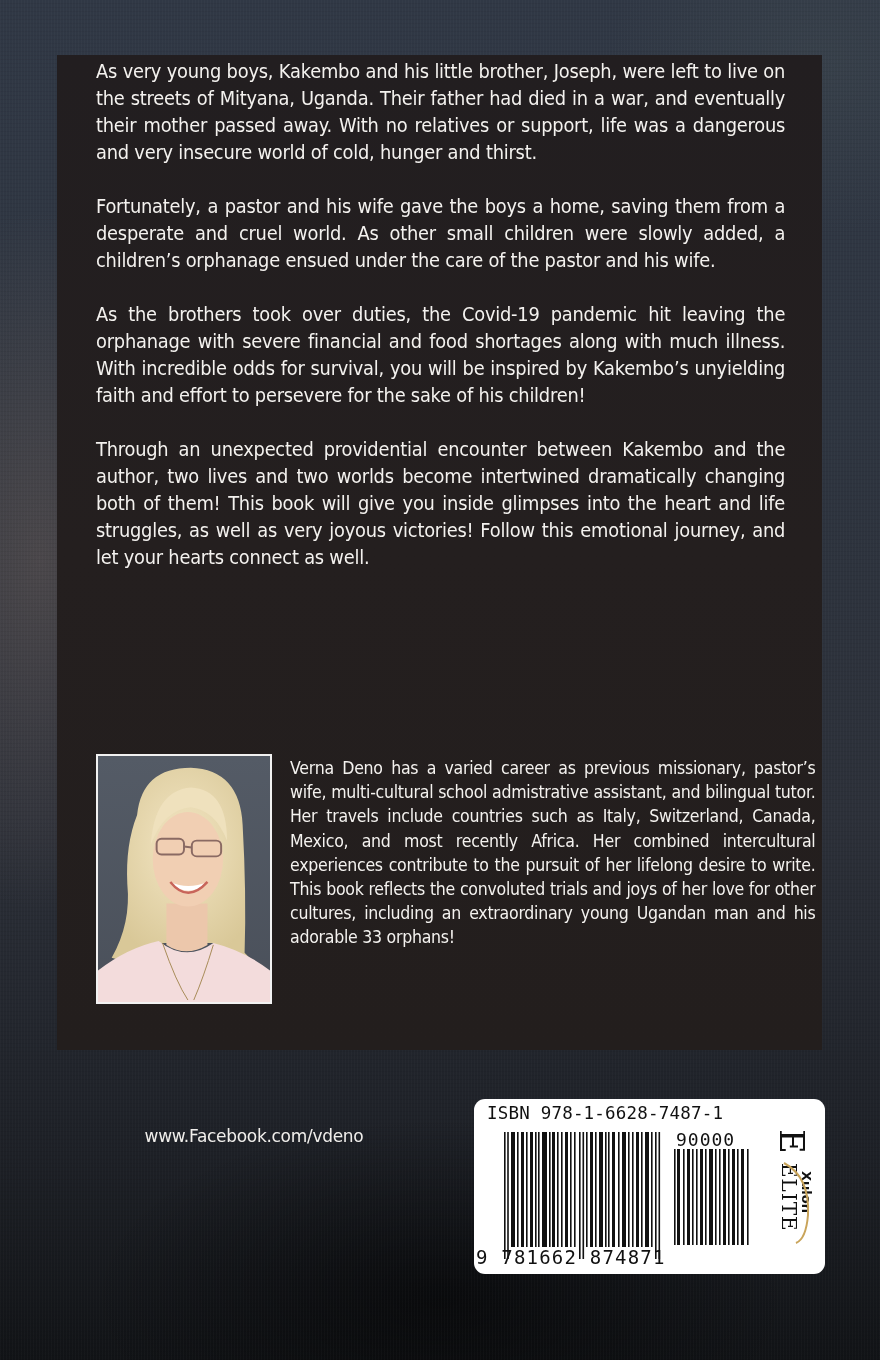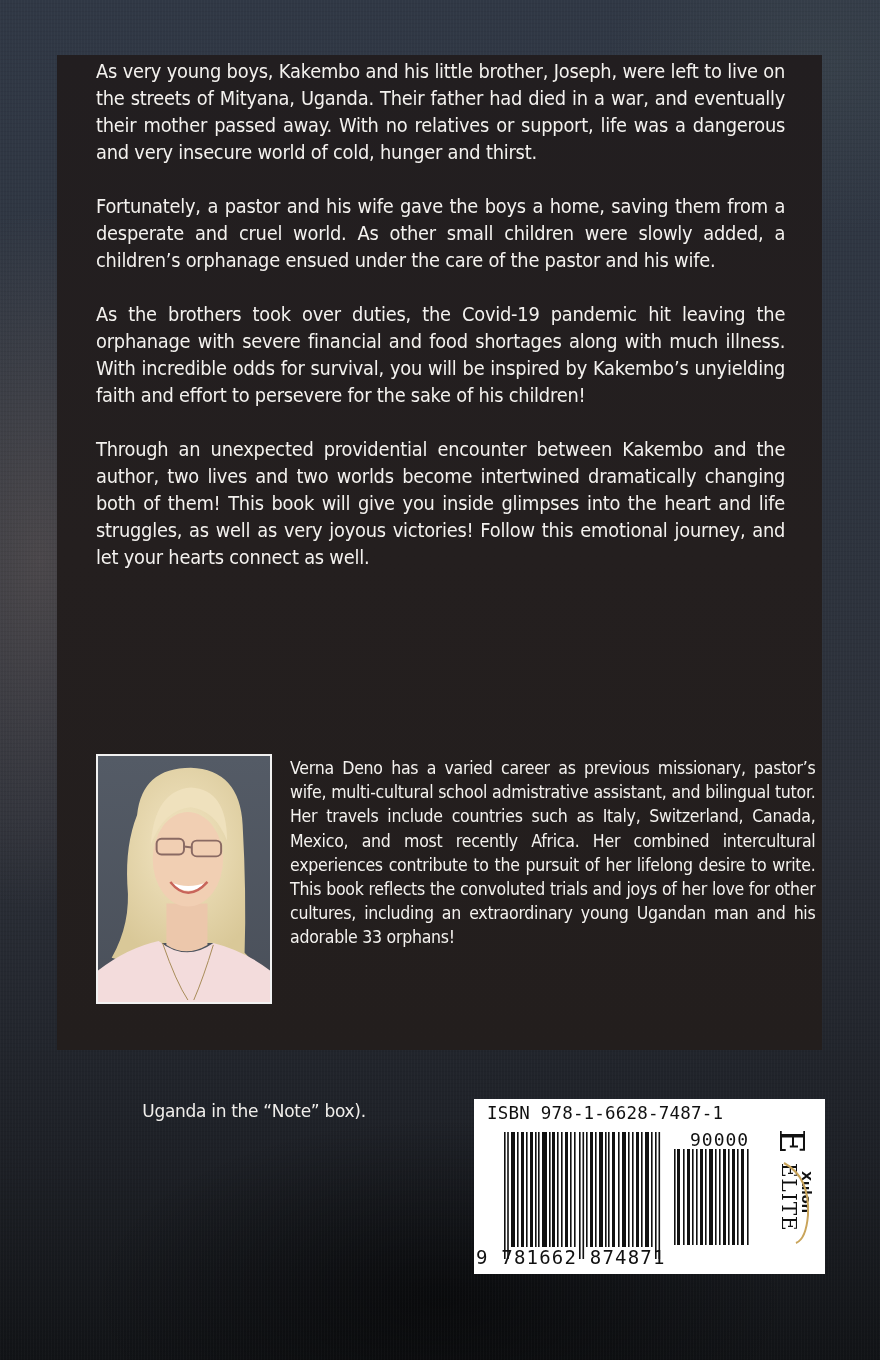--- a/index.html
+++ b/index.html
@@ -68,29 +68,30 @@
       font-size: 17px;
       line-height: 24px;
       text-align: center;
       letter-spacing: -0.3px;
     }
     .donate .fb { margin-top: 25px; }
     .barcode-box {
       position: absolute;
       left: 474px; top: 1099px; width: 351px; height: 175px;
       background: #ffffff;
+      border-radius: 11px;
     }
     .isbn-text {
       position: absolute; left: 13px; top: 4px;
       font-family: "DejaVu Sans Mono", monospace;
       font-size: 17.5px; color: #111;
       letter-spacing: 0.2px;
     }
     .addon-num {
-      position: absolute; left: 216px; top: 30px;
+      position: absolute; left: 202px; top: 30px;
       font-family: "DejaVu Sans Mono", monospace;
       font-size: 18px; color: #111; letter-spacing: 1px;
     }
     .bars { position: absolute; left: 30px; top: 33px; height: 127px; }
     .bars2 { position: absolute; left: 200px; top: 50px; height: 96px; }
     .ean-num {
       position: absolute; left: 2px; top: 147px;
       font-family: "DejaVu Sans Mono", monospace;
       font-size: 19px; color: #111;
       letter-spacing: 1.2px;
@@ -145,21 +146,21 @@
     <path d="M74 128 Q92 146 112 128 Q92 136 74 128Z" fill="#fff"></path>
     <path d="M74 128 Q92 150 112 128" fill="none" stroke="#c8655a" stroke-width="2.5"></path>
 
     <path d="M66 190 Q80 230 92 248 M118 192 Q108 225 98 248" fill="none" stroke="#a68a56" stroke-width="1"></path>
   </svg>
 </div>
 
 <div class="bio">Verna Deno has a varied career as previous missionary, pastor’s wife, multi-cultural school admistrative assistant, and bilingual tutor. Her travels include countries such as Italy, Switzerland, Canada, Mexico, and most recently Africa.  Her combined intercultural experiences contribute to the pursuit of her lifelong desire to write.  This book reflects the convoluted trials and joys of her love for other cultures, including an extraordinary young Ugandan man and his adorable 33 orphans!</div>
 
 <div class="donate">
-  <div>Uganda in the “Note” box).</div>
+  <div class="fb">www.Facebook.com/vdeno</div>
 </div>
 
 <div class="barcode-box">
   <div class="isbn-text">ISBN 978-1-6628-7487-1</div>
   <svg class="bars" width="160" height="127" viewBox="0 0 160 127">
     <g fill="#111">
       <rect x="0" y="0" width="1.6" height="127"></rect>
         <rect x="3.2" y="0" width="1.6" height="127"></rect>
       <rect x="7" y="0" width="4" height="115"></rect>
         <rect x="13" y="0" width="1.6" height="115"></rect>

